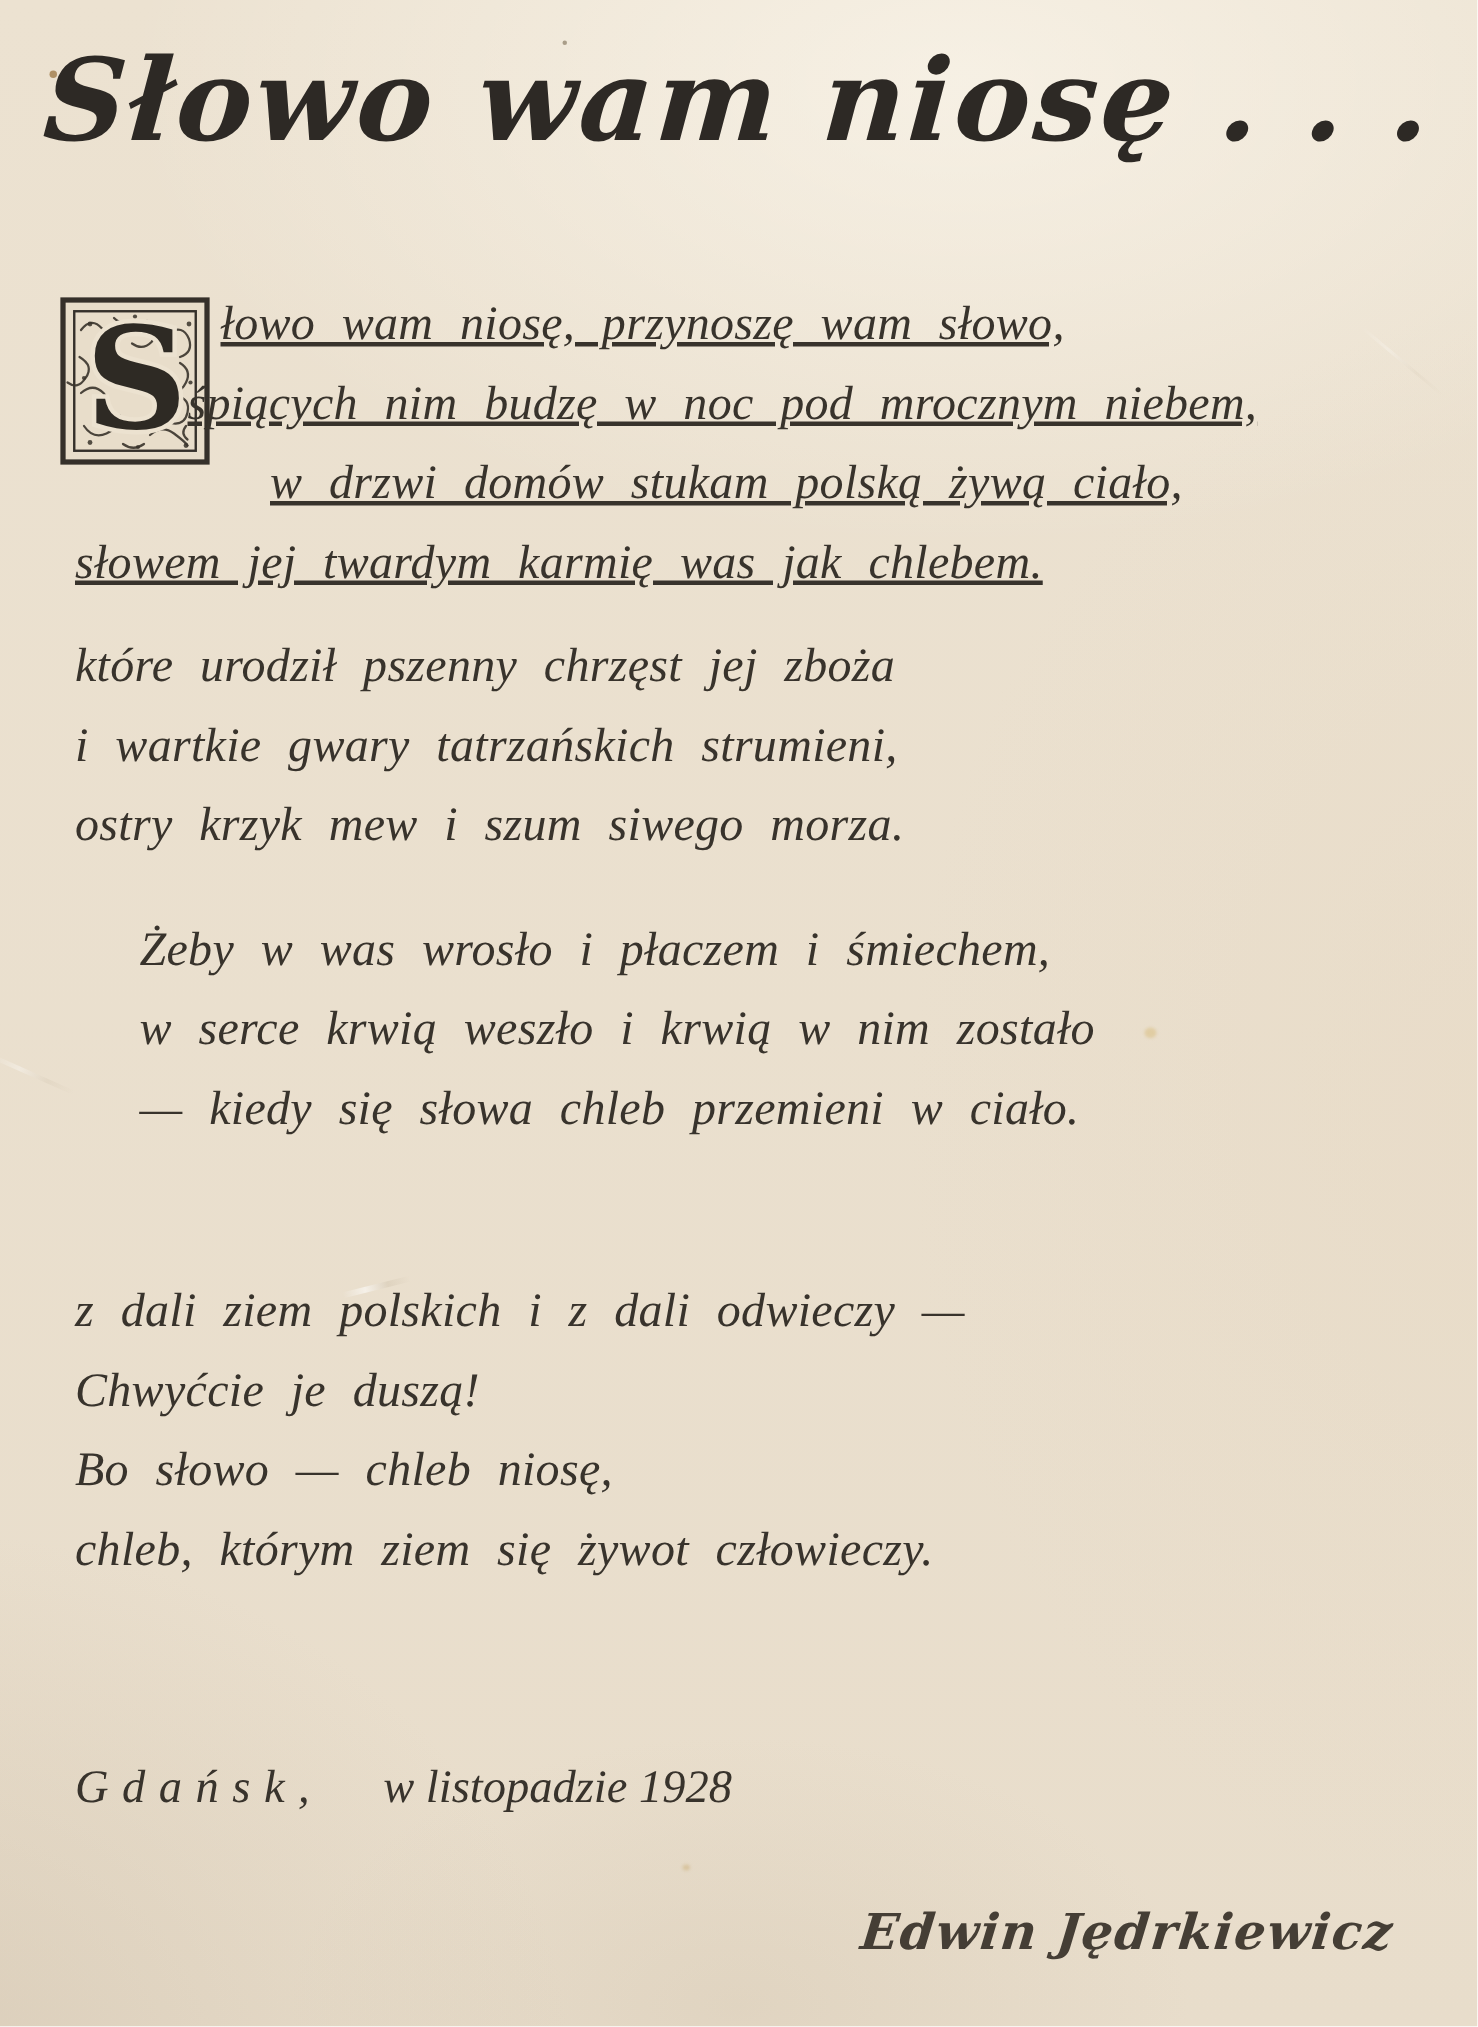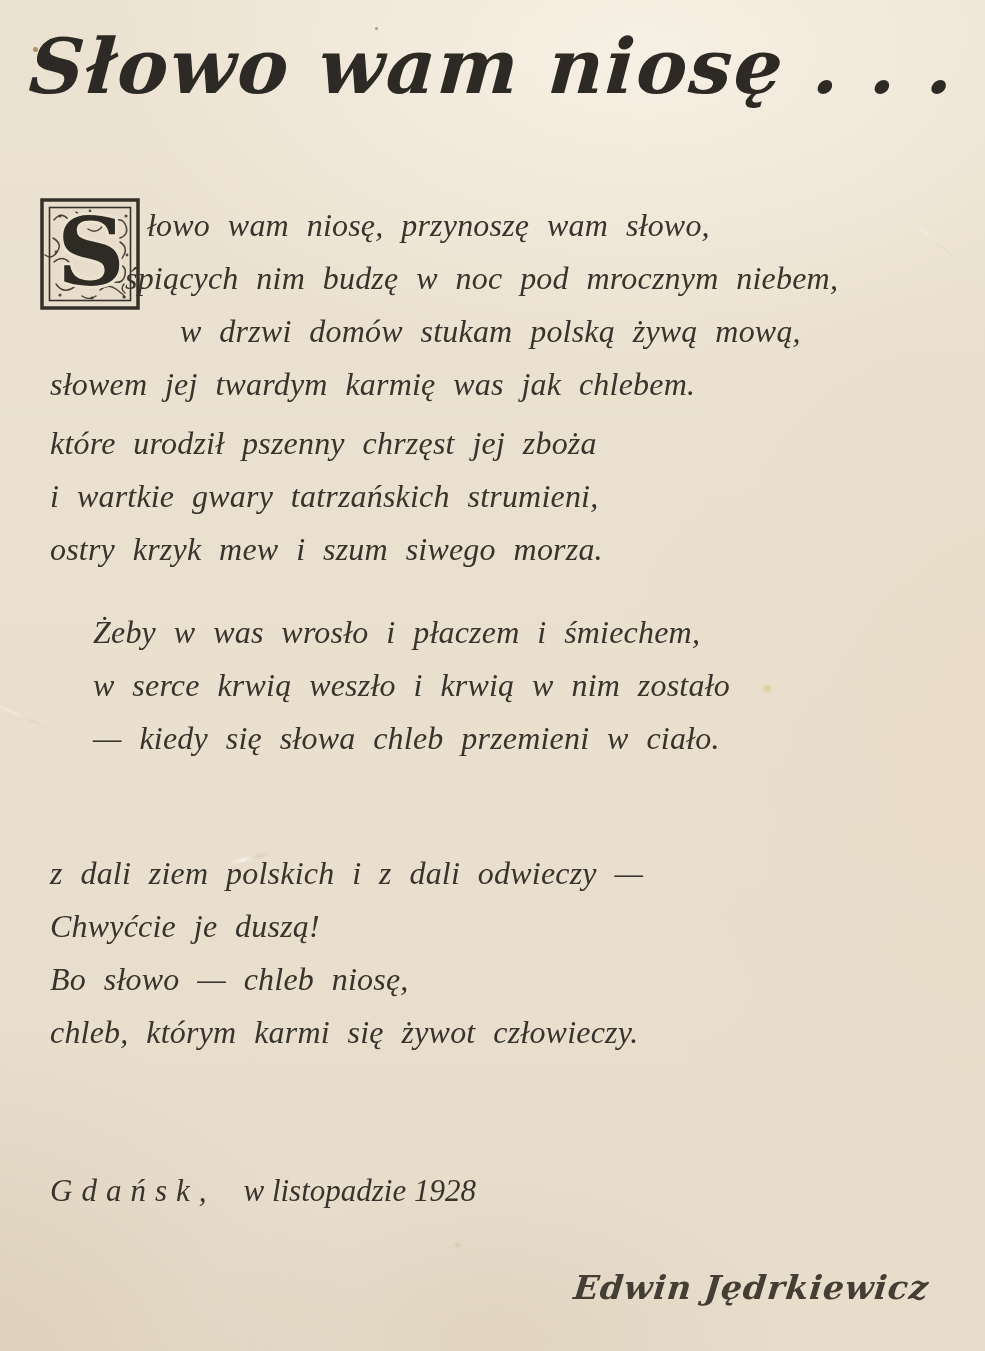--- a/index.html
+++ b/index.html
@@ -21,35 +21,35 @@
     text-align:center;
     font-family:"DejaVu Serif", serif;
     font-style:italic;font-weight:bold;
     font-size:76px;line-height:110px;
     letter-spacing:2px;
     color:#2d2925;
     transform:skewX(-4deg);
   }
   .dropcap{position:absolute;left:40px;top:198px;width:100px;height:112px;}
   .stanza{position:absolute;left:50px;white-space:nowrap;}
-  .s1{top:199px;} .s2{top:417px;} .s3{top:606px;margin-left:43px;} .s4{top:847px;}
+  .s1{top:189px;text-decoration:underline;} .s2{top:417px;} .s3{top:606px;margin-left:43px;} .s4{top:847px;}
   .line{
     height:53px;line-height:53px;
     font-style:italic;
     font-size:32px;
     word-spacing:0.30em;
     letter-spacing:0.2px;
   }
   .ind1{margin-left:97px;} .ind2{margin-left:75px;} .ind3{margin-left:130px;} .ind4{}
   .dateline{
     position:absolute;left:50px;top:1168px;
     font-style:italic;font-size:31px;
     height:46px;line-height:46px;white-space:nowrap;
   }
-  .dateline .place{letter-spacing:9px;margin-right:28px;}
+  .dateline .place{letter-spacing:9px;margin-right:40px;}
   .signature{
     position:absolute;right:56px;top:1268px;
     font-family:"DejaVu Serif", serif;
     font-style:italic;font-weight:bold;
     font-size:33px;letter-spacing:1px;
     color:#453e35;
     transform:skewX(-6deg);
   }
   .speck{position:absolute;border-radius:50%;pointer-events:none;}
   .speck.a{left:33px;top:47px;width:5px;height:5px;background:rgba(150,110,55,0.7);}
@@ -95,41 +95,41 @@
         <circle cx="84" cy="99" r="1.6"></circle>
       <circle cx="50" cy="13" r="1.4"></circle>
         <circle cx="52" cy="100" r="1.4"></circle>
     </g>
     <text x="51" y="87" text-anchor="middle" font-family="DejaVu Serif, serif" font-size="94" font-weight="bold" fill="#2e2a24" stroke="#ece2d0" stroke-width="6" paint-order="stroke">S</text>
   </svg>
 
   <div class="stanza s1">
     <div class="line ind1">łowo wam niosę, przynoszę wam słowo,</div>
     <div class="line ind2">śpiących nim budzę w noc pod mrocznym niebem,</div>
-    <div class="line ind3">w drzwi domów stukam polską żywą mową,</div>
+    <div class="line ind3">w drzwi domów stukam polską żywą ciało,</div>
     <div class="line">słowem jej twardym karmię was jak chlebem.</div>
   </div>
 
   <div class="stanza s2">
     <div class="line">które urodził pszenny chrzęst jej zboża</div>
     <div class="line">i wartkie gwary tatrzańskich strumieni,</div>
     <div class="line">ostry krzyk mew i szum siwego morza.</div>
   </div>
 
   <div class="stanza s3">
     <div class="line">Żeby w was wrosło i płaczem i śmiechem,</div>
     <div class="line">w serce krwią weszło i krwią w nim zostało</div>
     <div class="line">— kiedy się słowa chleb przemieni w ciało.</div>
   </div>
 
   <div class="stanza s4">
     <div class="line">z dali ziem polskich i z dali odwieczy —</div>
     <div class="line">Chwyćcie je duszą!</div>
     <div class="line ind4">Bo słowo — chleb niosę,</div>
-    <div class="line">chleb, którym karmi się żywot człowieczy.</div>
+    <div class="line">chleb, którym ziem się żywot człowieczy.</div>
   </div>
 
   <div class="dateline">
     <span class="place">Gdańsk,</span><span>w listopadzie 1928</span>
   </div>
 
   <div class="signature">Edwin Jędrkiewicz</div>
 
   <div class="speck a"></div>
   <div class="speck b"></div>

